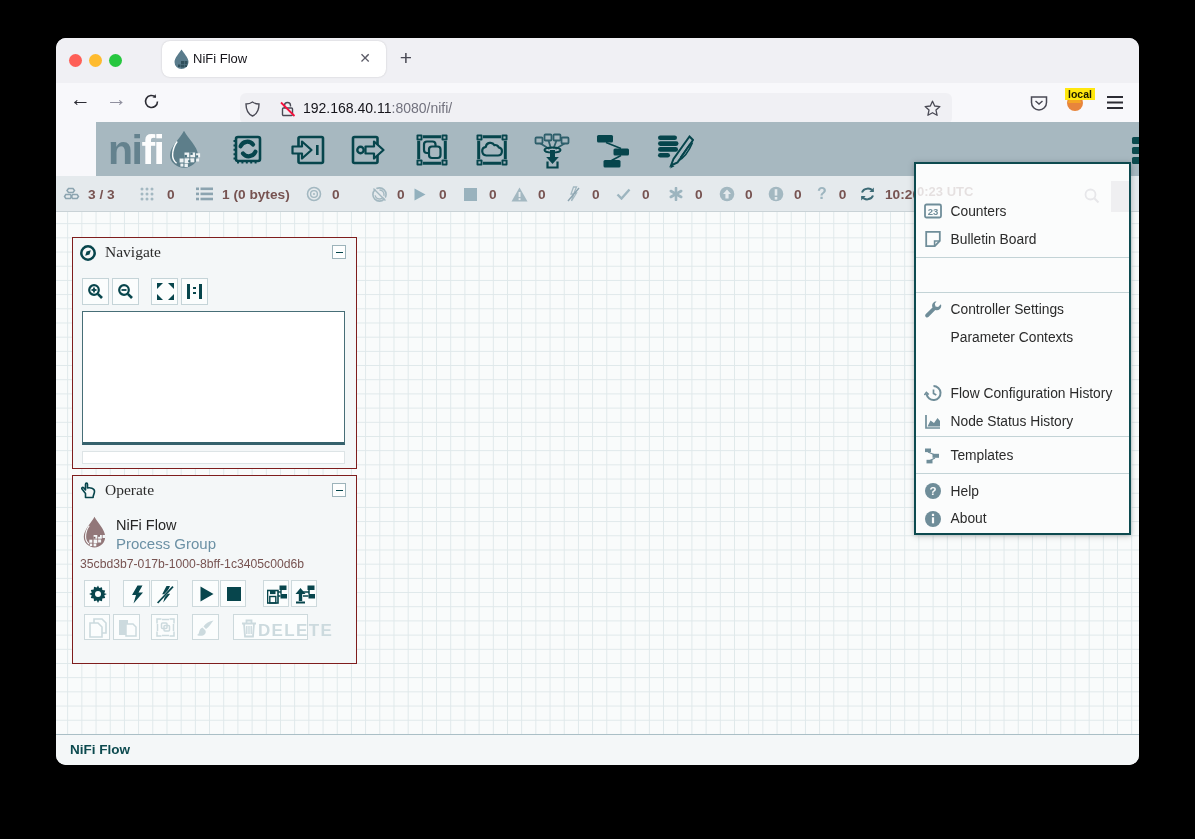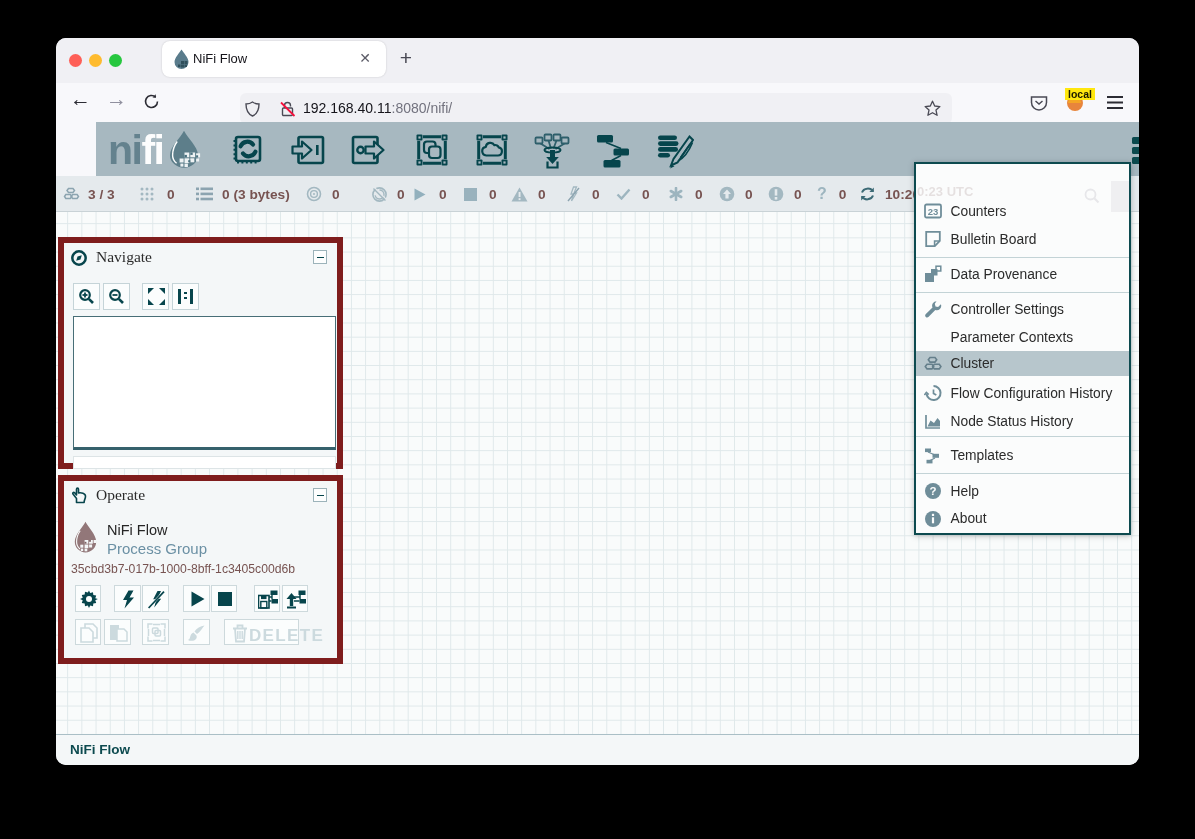--- a/index.html
+++ b/index.html
@@ -37,22 +37,22 @@
   .sv { color:#775351; font-weight:bold; }
   
   #canvas { position:absolute; left:0; top:174px; width:1083px; height:522px; background:#f9fbfb;
     background-image:linear-gradient(#dfe8ea 1px, transparent 1px),
       linear-gradient(90deg, #dfe8ea 1px, transparent 1px);
     background-size:14.2px 14.2px; background-position:-3px -3px; }
   #crumb { position:absolute; left:0; top:696px; width:1083px; height:31px; background:#f4f7f8;
     border-top:1px solid #aabfc6; }
   #crumb span { position:absolute; left:14px; top:7px; font-size:13.5px; font-weight:bold; color:#0c4a4f; }
   
-  .panel { position:absolute; left:2px; width:285px; background:#f4f7f8;
-    border:6px solid #7f1d1d; }
+  .panel { position:absolute; left:16px; width:285px; background:#f4f7f8;
+    border:1px solid #7f1d1d; }
   .ptitle { position:absolute; left:32px; top:5px; font-family:"Liberation Serif", serif;
     font-size:15.5px; color:#2b2b2b; }
   .pmin { position:absolute; right:10px; top:7px; width:14px; height:14px; background:#fdfefe;
     border:1px solid #9cb3ba; }
   .pmin:before { content:""; position:absolute; left:2.5px; top:5.5px; width:7px; height:1.6px;
     background:#04444a; }
   .nbtn { position:absolute; width:27px; height:27px; background:#fbfdfd; border:1px solid #c5d4d8; }
   .obtn { position:absolute; width:26.6px; height:26.6px; background:#fbfdfd; border:1px solid #cdd9dc; }
   
   #menu { position:absolute; left:858px; top:124px; width:217px; height:373px;
@@ -271,21 +271,21 @@
       <svg width="17" height="14" viewBox="0 0 17 14">
             <g fill="#8ca4b0">
               <rect x="0" y="0.5" width="3" height="2.6"></rect>
               <rect x="4.5" y="0.5" width="12.5" height="2.6"></rect>
               <rect x="0" y="5.6" width="3" height="2.6"></rect>
               <rect x="4.5" y="5.6" width="12.5" height="2.6"></rect>
               <rect x="0" y="10.7" width="3" height="2.6"></rect>
               <rect x="4.5" y="10.7" width="12.5" height="2.6"></rect>
             </g>
           </svg>
-      <span class="sv" style="margin-left:9px">0 (3 bytes)</span>
+      <span class="sv" style="margin-left:9px">1 (0 bytes)</span>
     </div>
     <div class="st" style="left:250px">
       <svg width="16" height="16" viewBox="0 0 16 16">
             <circle cx="8" cy="8" r="6.5" fill="none" stroke="#a3b8c1" stroke-width="1.6"></circle>
             <circle cx="8" cy="8" r="3.4" fill="none" stroke="#a3b8c1" stroke-width="1.4"></circle>
             <circle cx="8" cy="8" r="1" fill="#a3b8c1"></circle>
           </svg>
       <span class="sv" style="margin-left:10px">0</span>
     </div>
     <div class="st" style="left:315px">
@@ -545,49 +545,29 @@
       <span class="mt">Counters</span>
     </div>
     <div class="mi" style="top:61px;">
       <svg class="mic" viewBox="0 0 18 18">
             <path d="M2.2 1.8 h13.6 v9 l-5 5.4 h-8.6 Z" fill="none" stroke="#6f8d99" stroke-width="1.8"></path>
             <path d="M10.6 16 v-5 h5" fill="none" stroke="#6f8d99" stroke-width="1.6"></path>
           </svg>
       <span class="mt">Bulletin Board</span>
     </div>
     <div class="msep" style="top:92.5px;"></div>
-    <div class="mi" style="top:96px;">
-      <svg class="mic" viewBox="0 0 18 18">
-            <g fill="#6f8d99">
-              <rect x="1" y="8" width="9" height="9"></rect>
-              <rect x="7" y="4" width="6.5" height="6.5"></rect>
-            </g>
-            <rect x="12" y="1.2" width="4.8" height="4.8" fill="none" stroke="#6f8d99" stroke-width="1.5"></rect>
-          </svg>
-      <span class="mt">Data Provenance</span>
-    </div>
     <div class="msep" style="top:127.5px;"></div>
     <div class="mi" style="top:131px;">
       <svg class="mic" viewBox="0 0 18 18">
             <path d="M12.5 1.2 a4.4 4.4 0 0 0 -4 6.2 L1.6 14.3 a2 2 0 0 0 2.8 2.8 L11.3 10 a4.4 4.4 0 0 0 5.6 -5.7 l-2.8 2.8 l-2.6 -0.7 l-0.7 -2.6 Z" fill="#6f8d99"></path>
           </svg>
       <span class="mt">Controller Settings</span>
     </div>
     <div class="mi" style="top:159px;">
       <span class="mt">Parameter Contexts</span>
-    </div>
-    <div class="mi" style="top:187px; height:25px; background:#b7c6cc;">
-      <svg class="mic" viewBox="0 0 18 18">
-            <g fill="none" stroke="#657f8b" stroke-width="1.6">
-              <path d="M6 1.5 h5 l1.7 2.3 l-1.7 2.3 h-5 L4.3 3.8 Z"></path>
-              <path d="M3 8.3 h5 l1.7 2.3 L8 12.9 h-5 L1.3 10.6 Z"></path>
-              <path d="M10.3 8.3 h5 l1.6 2.3 l-1.6 2.3 h-5 l-1.7 -2.3 Z"></path>
-            </g>
-          </svg>
-      <span class="mt" style="top:4.5px">Cluster</span>
     </div>
     <div class="mi" style="top:215px;">
       <svg class="mic" viewBox="0 0 18 18">
             <path d="M9.5 2 a7 7 0 1 1 -6.9 8" fill="none" stroke="#6f8d99" stroke-width="2"></path>
             <path d="M4.8 10.5 l-2.4 -2 l-2 2.6" fill="none" stroke="#6f8d99" stroke-width="1.6"></path>
             <path d="M9.5 5.5 v4 l2.8 1.6" fill="none" stroke="#6f8d99" stroke-width="1.7"></path>
           </svg>
       <span class="mt">Flow Configuration History</span>
     </div>
     <div class="mi" style="top:243px;padding-left:20px;">

